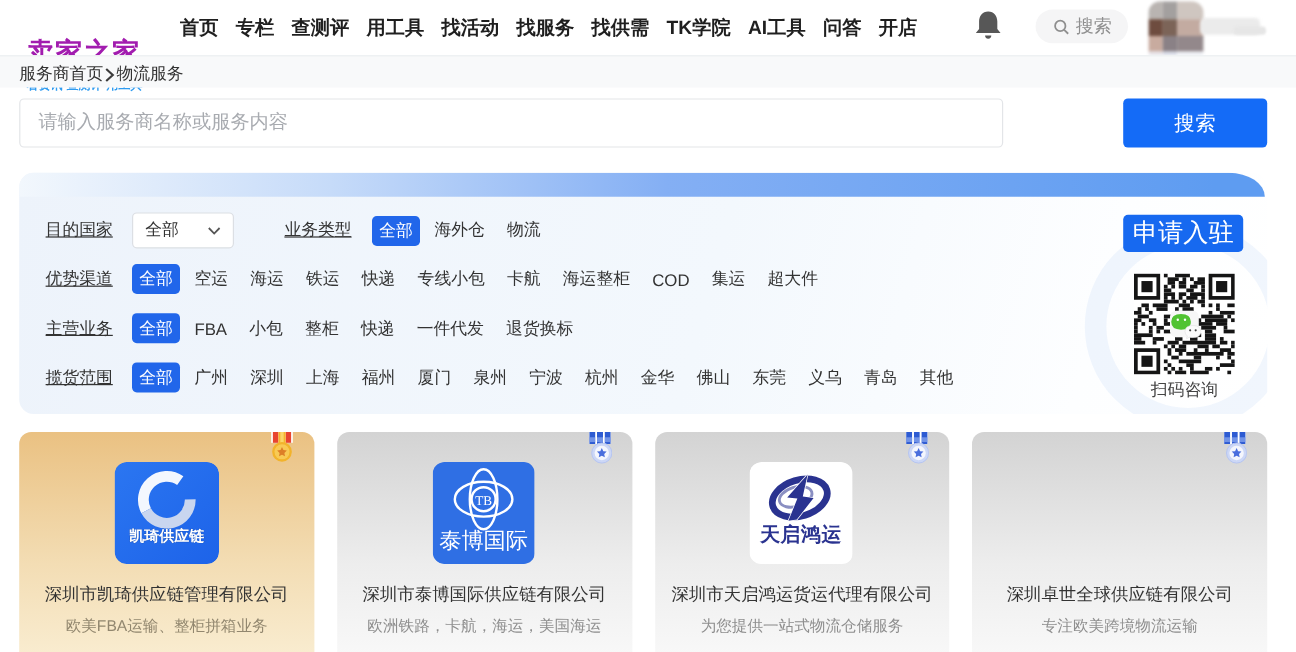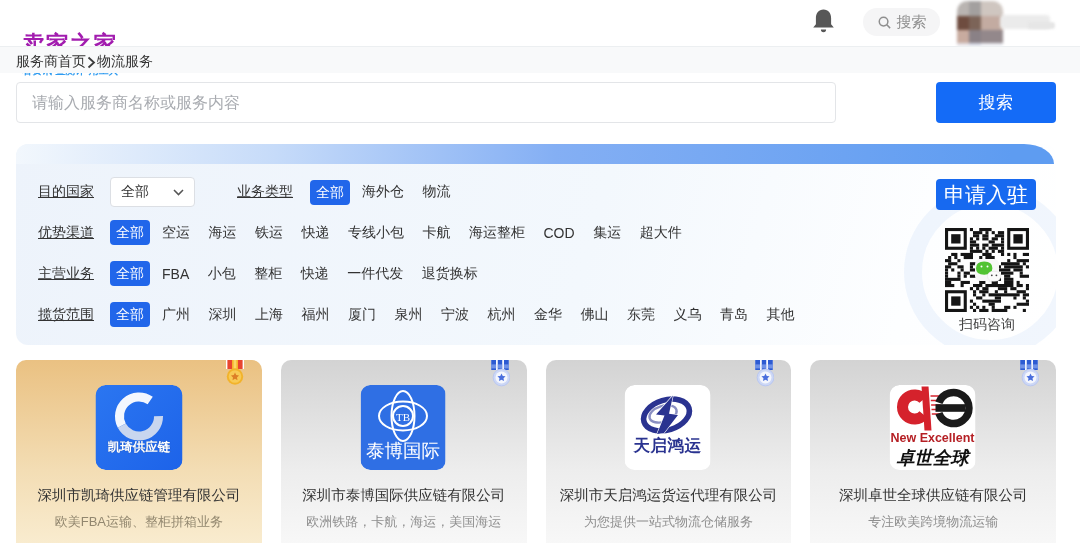--- a/index.html
+++ b/index.html
@@ -50,20 +50,33 @@
 .cdesc { position:absolute; left:0; top:153px; width:100%; text-align:center; font-size:13px; color:#8e8e8e; }
 .badge { position:absolute; right:17px; top:0; width:20px; height:27px; }
 </style>
 </head>
 <body>
 
 <div class="hdr">
   <div class="logo">
       <div class="t1">卖家之家</div>
       <div class="t2">看资讯·查测评·用工具</div>
+    </div>
+  <div class="nav">
+      <span>首页</span>
+      <span>专栏</span>
+      <span>查测评</span>
+      <span>用工具</span>
+      <span>找活动</span>
+      <span>找服务</span>
+      <span>找供需</span>
+      <span>TK学院</span>
+      <span>AI工具</span>
+      <span>问答</span>
+      <span>开店</span>
     </div>
   <svg class="bell" width="23" height="25" viewBox="0 0 23 25">
       <path fill="#575757" d="M11.5 0.5 C6.6 0.5 3.9 4.4 3.9 9 L3.9 15.2 L1.2 18.6 L21.8 18.6 L19.1 15.2 L19.1 9 C19.1 4.4 16.4 0.5 11.5 0.5 Z"></path>
       <path fill="#575757" d="M8.9 20.6 a2.6 2.6 0 0 0 5.2 0 z"></path>
     </svg>
   <div class="spill">
       <svg width="15" height="15" viewBox="0 0 16 16">
         <circle cx="7" cy="7" r="4.6" fill="none" stroke="#8f8f8f" stroke-width="1.6"></circle>
         <line x1="10.5" y1="10.5" x2="14" y2="14" stroke="#8f8f8f" stroke-width="1.6"></line>
       </svg>
@@ -415,34 +428,16 @@
 <rect x="1.2" y="0" width="5" height="10" fill="#2d5bd2"></rect>
 <rect x="7.5" y="0" width="5" height="10" fill="#2d5bd2"></rect>
 <rect x="13.8" y="0" width="5" height="10" fill="#2d5bd2"></rect>
 <rect x="1.2" y="4.4" width="17.6" height="4" fill="#7d9ceb" opacity="0.85"></rect>
 <rect x="6.2" y="0" width="1.3" height="10" fill="#fff"></rect>
 <rect x="12.5" y="0" width="1.3" height="10" fill="#fff"></rect>
 <circle cx="11.5" cy="17.5" r="8.4" fill="#ccd7f6" stroke="#b4c3f1" stroke-width="0.8"></circle>
 <circle cx="11.5" cy="17.5" r="6" fill="#f4f6fd"></circle>
 <path d="M11.5 13.4 l1.25 2.55 2.8.38 -2.03 1.96 .5 2.8 -2.52-1.35 -2.52 1.35 .5-2.8 -2.03-1.96 2.8-.38z" fill="#4a6edd"></path>
 </svg></div>
-    <div class="clogo"><svg width="86" height="86" viewBox="0 0 86 86">
-<rect width="86" height="86" rx="10" fill="#fff"></rect>
-<g>
-<path d="M 34.2 14.3 A 12 12 0 1 0 34.2 29.7" fill="none" stroke="#d5222c" stroke-width="11"></path>
-<path d="M 32 1.5 L 39 1.5 L 42 45.5 L 35 45.5 Z" fill="#d5222c"></path>
-<g stroke="#d5222c" stroke-width="1.7">
-<line x1="41" y1="11" x2="50" y2="11"></line>
-              <line x1="41.3" y1="15.5" x2="50.5" y2="15.5"></line>
-<line x1="41.6" y1="20" x2="51" y2="20"></line>
-              <line x1="42" y1="24.5" x2="51.5" y2="24.5"></line>
-<line x1="42.3" y1="29" x2="52" y2="29"></line>
-</g>
-<path d="M 49.4 17.7 A 15.5 15.5 0 1 1 49.4 28.3" fill="none" stroke="#1a1a1a" stroke-width="7.5"></path>
-<rect x="46" y="19.2" width="29.5" height="7.6" fill="#1a1a1a"></rect>
-</g>
-<text x="43" y="57" text-anchor="middle" font-size="12.5" font-weight="bold" fill="#b51f24" font-family="Liberation Sans">New Excellent</text>
-<text x="43" y="79" text-anchor="middle" font-size="18" font-weight="bold" font-style="italic" fill="#111" font-family="Liberation Serif">卓世全球</text>
-</svg></div>
     <div class="cname">深圳卓世全球供应链有限公司</div>
     <div class="cdesc">专注欧美跨境物流运输</div>
   </div>
 </div>
 
 </body></html>

